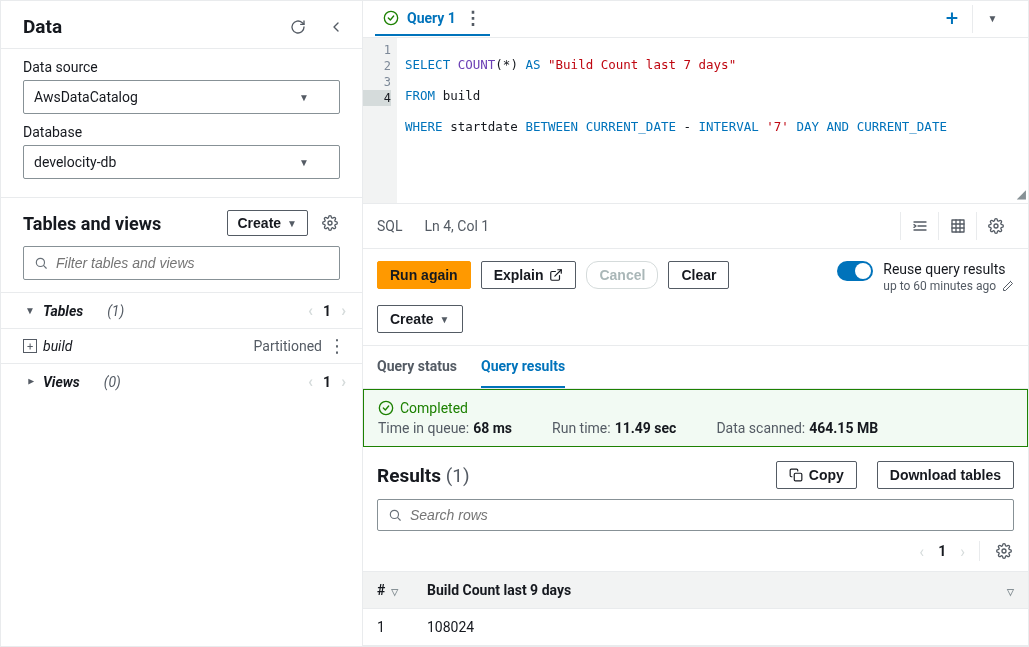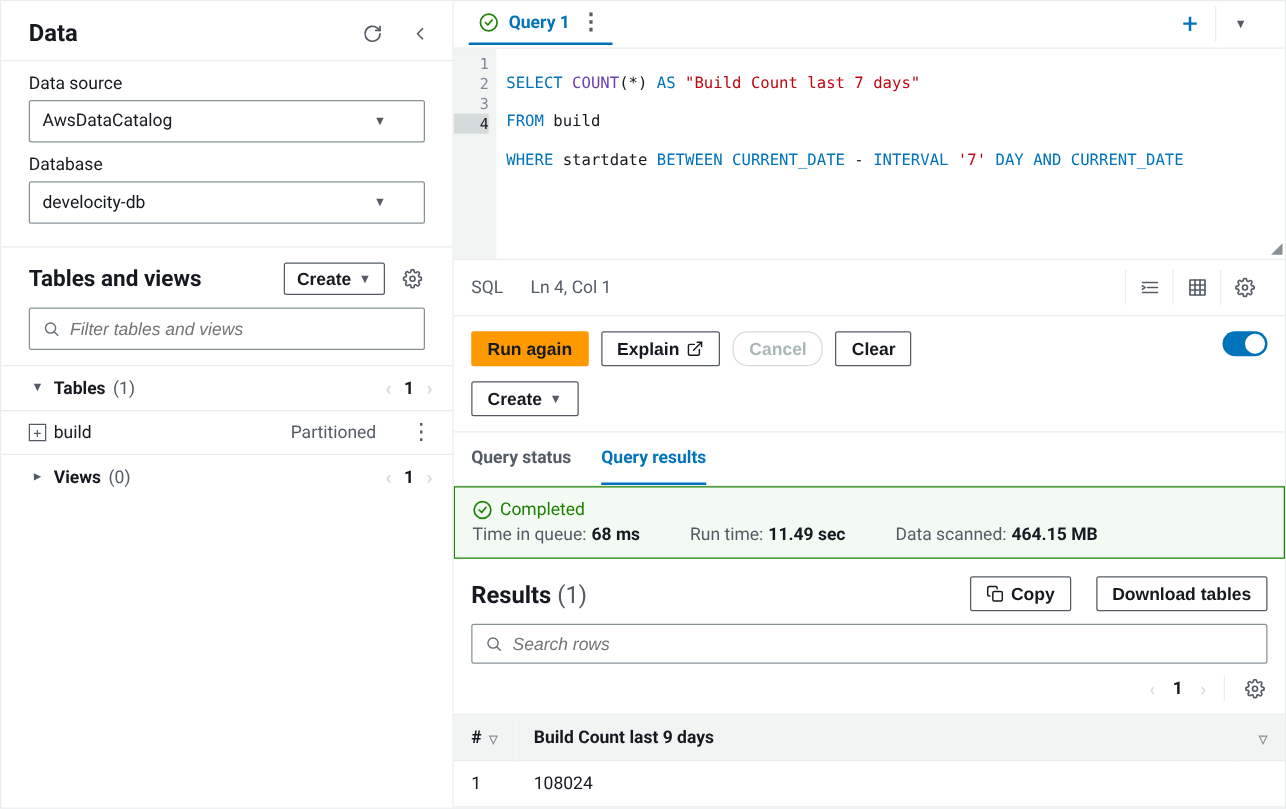--- a/index.html
+++ b/index.html
@@ -85,25 +85,25 @@
   .filter-box svg { width: 14px; height: 14px; margin-right: 8px; color: #687078; }
   .tree-row {
     display: flex;
     align-items: center;
     padding: 8px 16px 8px 22px;
     border-top: 1px solid #e9ebed;
     gap: 6px;
     cursor: pointer;
   }
   .tree-row.group { font-weight: 700; }
-  .tree-row .label { flex: 1; display: flex; align-items: flex-start; gap: 6px; }
+  .tree-row .label { flex: 1; display: flex; align-items: flex-start; gap: 24px; font-style: italic; }
   .tree-row .count { font-weight: 400; color: #545b64; }
   .tree-row .pager { display: flex; align-items: center; gap: 10px; color: #879196; }
   .tree-row .pager .num { color: #16191f; font-weight: 700; }
-  .tree-row .right-info { color: #545b64; font-size: 14px; margin-right: 21px; }
+  .tree-row .right-info { color: #545b64; font-size: 14px; margin-right: 0; }
   .tree-row .row-icon { width: 14px; display: flex; justify-content: center; }
   .tri { font-size: 10px; color: #545b64; }
   .plus-sq { width: 14px; height: 14px; border: 1px solid #545b64; display: flex; align-items: center; justify-content: center; font-size: 11px; line-height: 1; color: #545b64; }
   .dots { font-size: 18px; line-height: 1; color: #545b64; cursor: pointer; }
   
   .main { flex: 1; display: flex; flex-direction: column; overflow: hidden; }
   .tabbar {
     display: flex;
     align-items: center;
     border-bottom: 1px solid #e9ebed;
@@ -405,20 +405,29 @@
           <path d="M18 13v6a2 2 0 0 1-2 2H5a2 2 0 0 1-2-2V8a2 2 0 0 1 2-2h6"></path>
           <polyline points="15 3 21 3 21 9"></polyline>
           <line x1="10" y1="14" x2="21" y2="3"></line>
         </svg>
     </button>
     <button class="btn disabled">Cancel</button>
     <button class="btn">Clear</button>
     <div class="action-spacer"></div>
     <div class="reuse-block">
       <div class="toggle"></div>
+      <div>
+        <div class="reuse-text">Reuse query results</div>
+        <div class="reuse-sub">
+          <span>up to 60 minutes ago</span>
+          <svg viewBox="0 0 24 24" width="12" height="12">
+              <path d="M17 3l4 4L7 21H3v-4L17 3z"></path>
+            </svg>
+        </div>
+      </div>
     </div>
     <div class="action-row-2">
       <button class="btn">
         <span>Create</span>
         <span class="tri">▼</span>
       </button>
     </div>
   </div>
 
   <div class="results-tabs">

